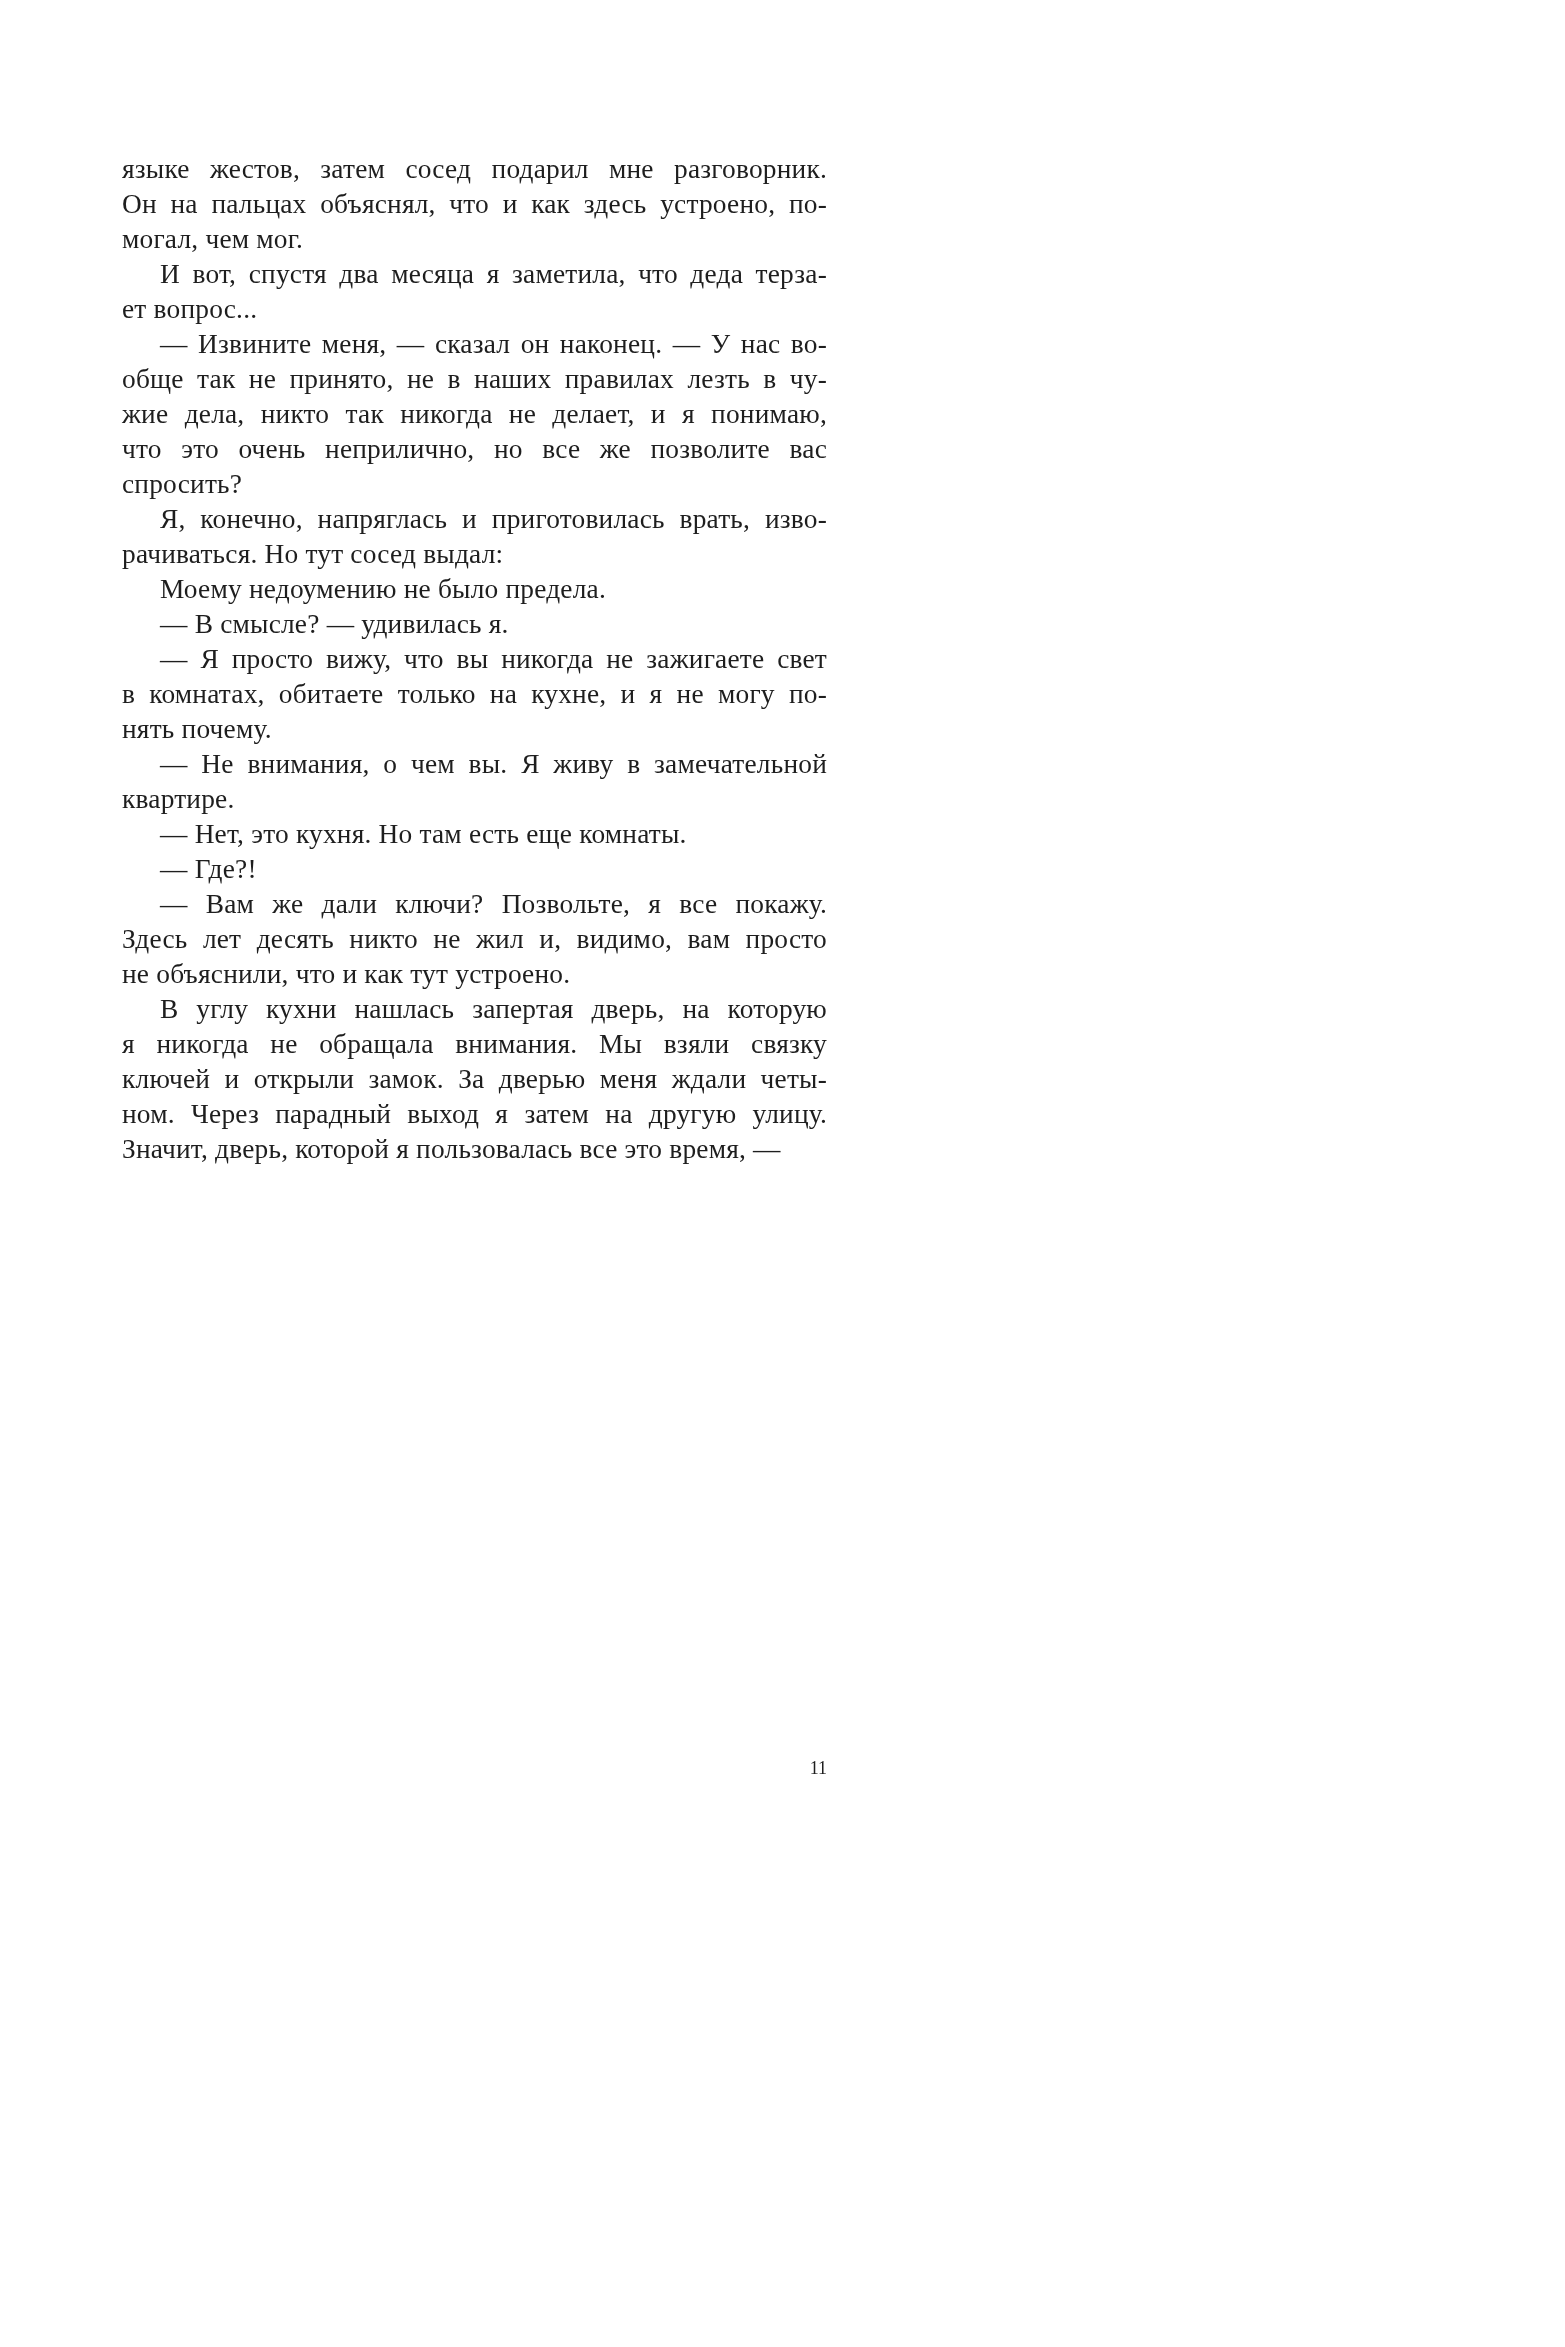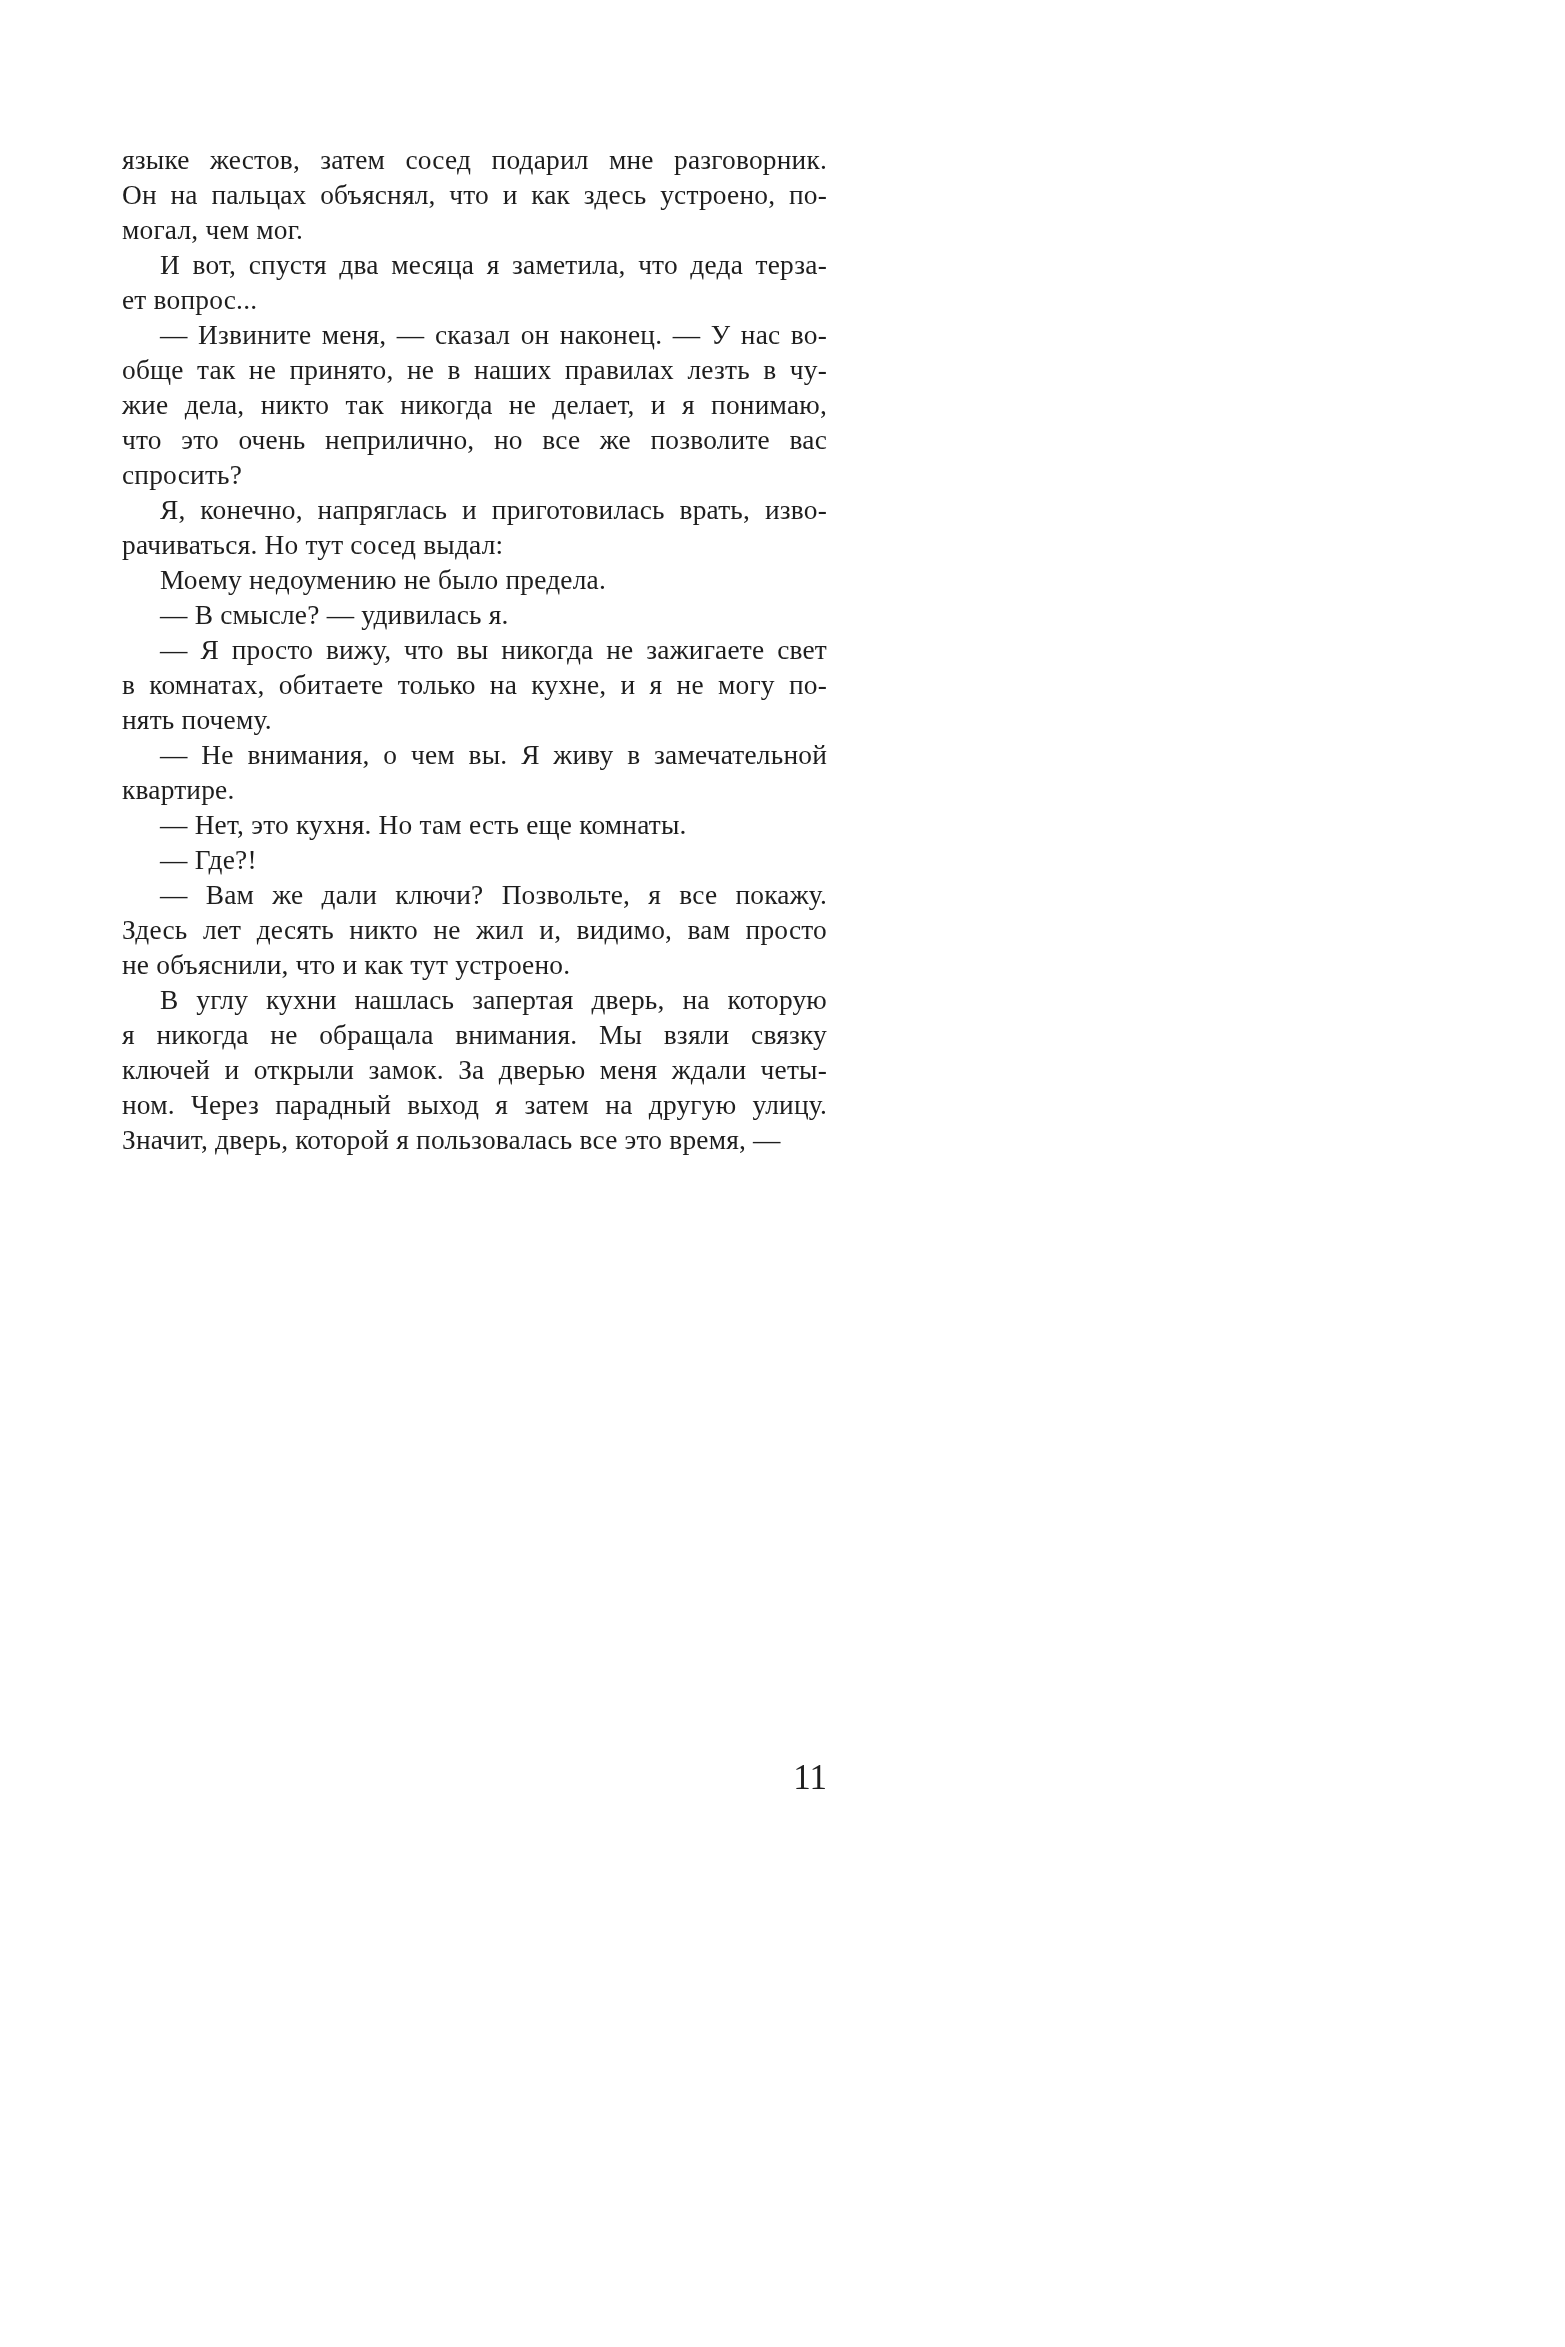--- a/index.html
+++ b/index.html
@@ -12,21 +12,21 @@
     width: 1565px;
     height: 2348px;
     background: #ffffff;
     font-family: "Liberation Serif", "DejaVu Serif", serif;
     color: #1e1e1e;
     overflow: hidden;
   }
   .text-block {
     position: absolute;
     left: 122px;
-    top: 143px;
+    top: 152px;
     width: 705px;
   }
   .paragraph {
     margin: 0;
     padding: 0;
   }
   .line {
     font-size: 27.4px;
     line-height: 35px;
     text-align: justify;
@@ -38,21 +38,21 @@
   }
   .line.indent {
     text-indent: 38px;
   }
   .page-number {
     position: absolute;
     left: 122px;
     top: 1758px;
     width: 705px;
     text-align: right;
-    font-size: 35px;
+    font-size: 18px;
     color: #1e1e1e;
   }
 </style>
 </head>
 <body>
 
 <div class="page">
   <div class="text-block">
       <div class="paragraph">
         <div class="line">языке жестов, затем сосед подарил мне разговорник.</div>

